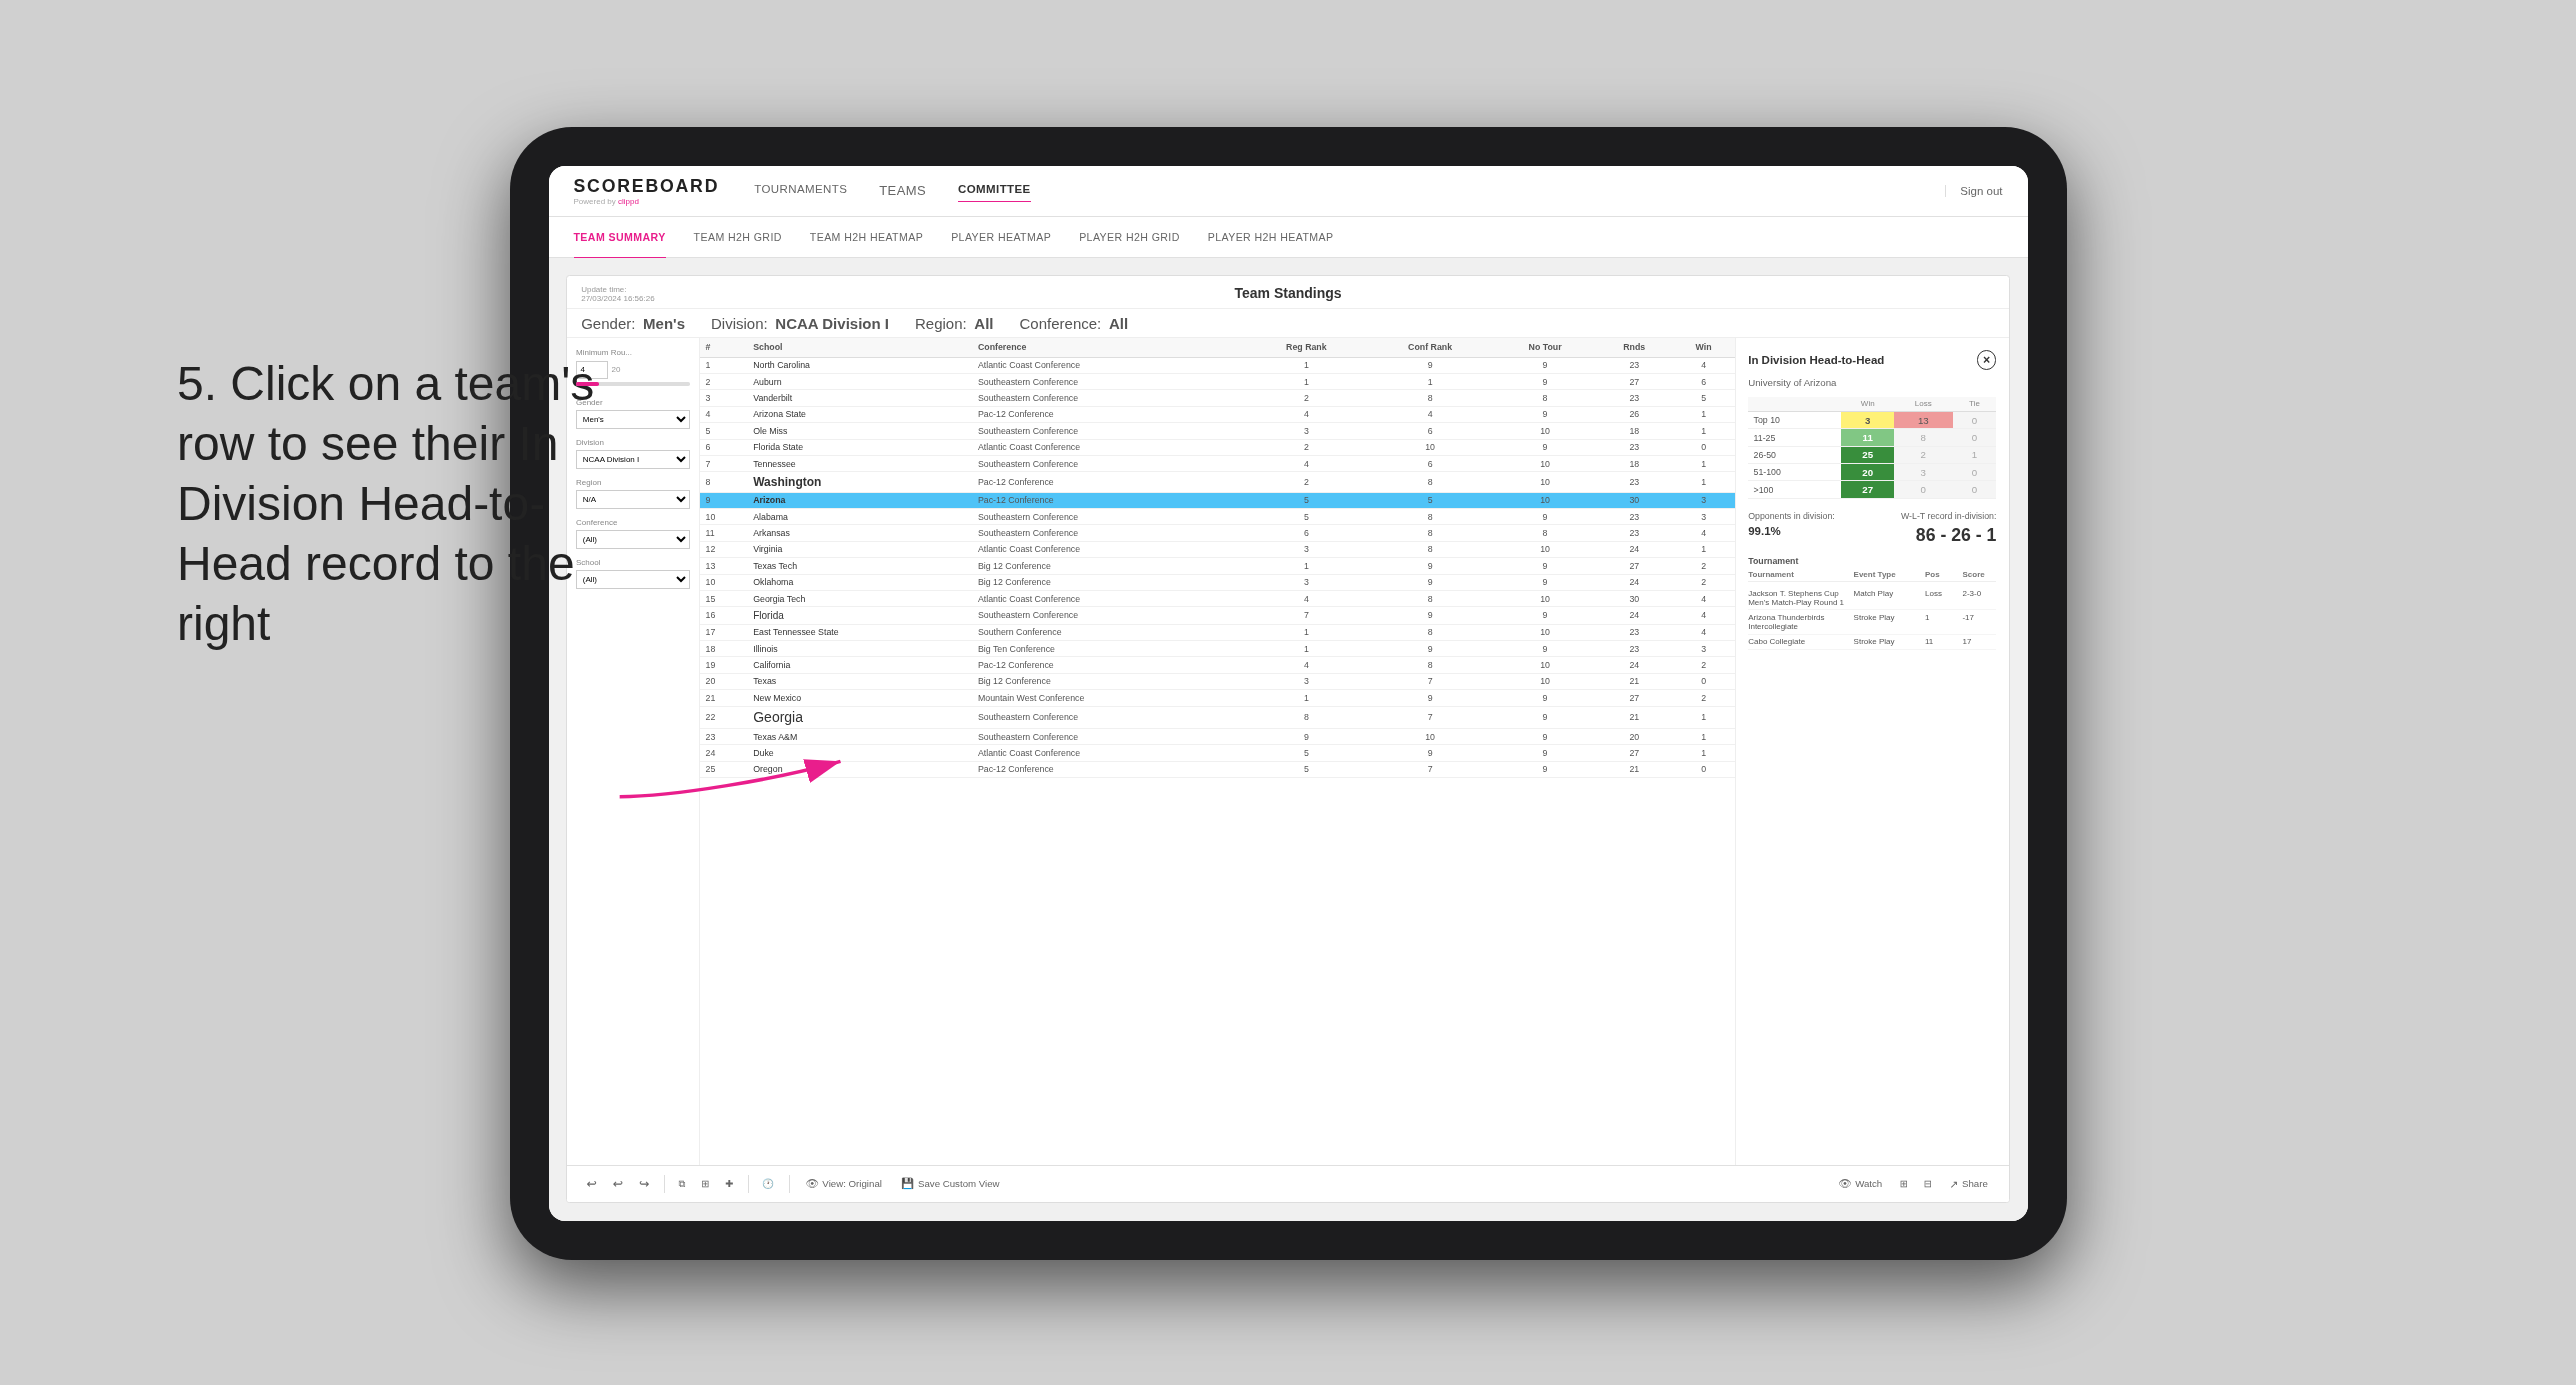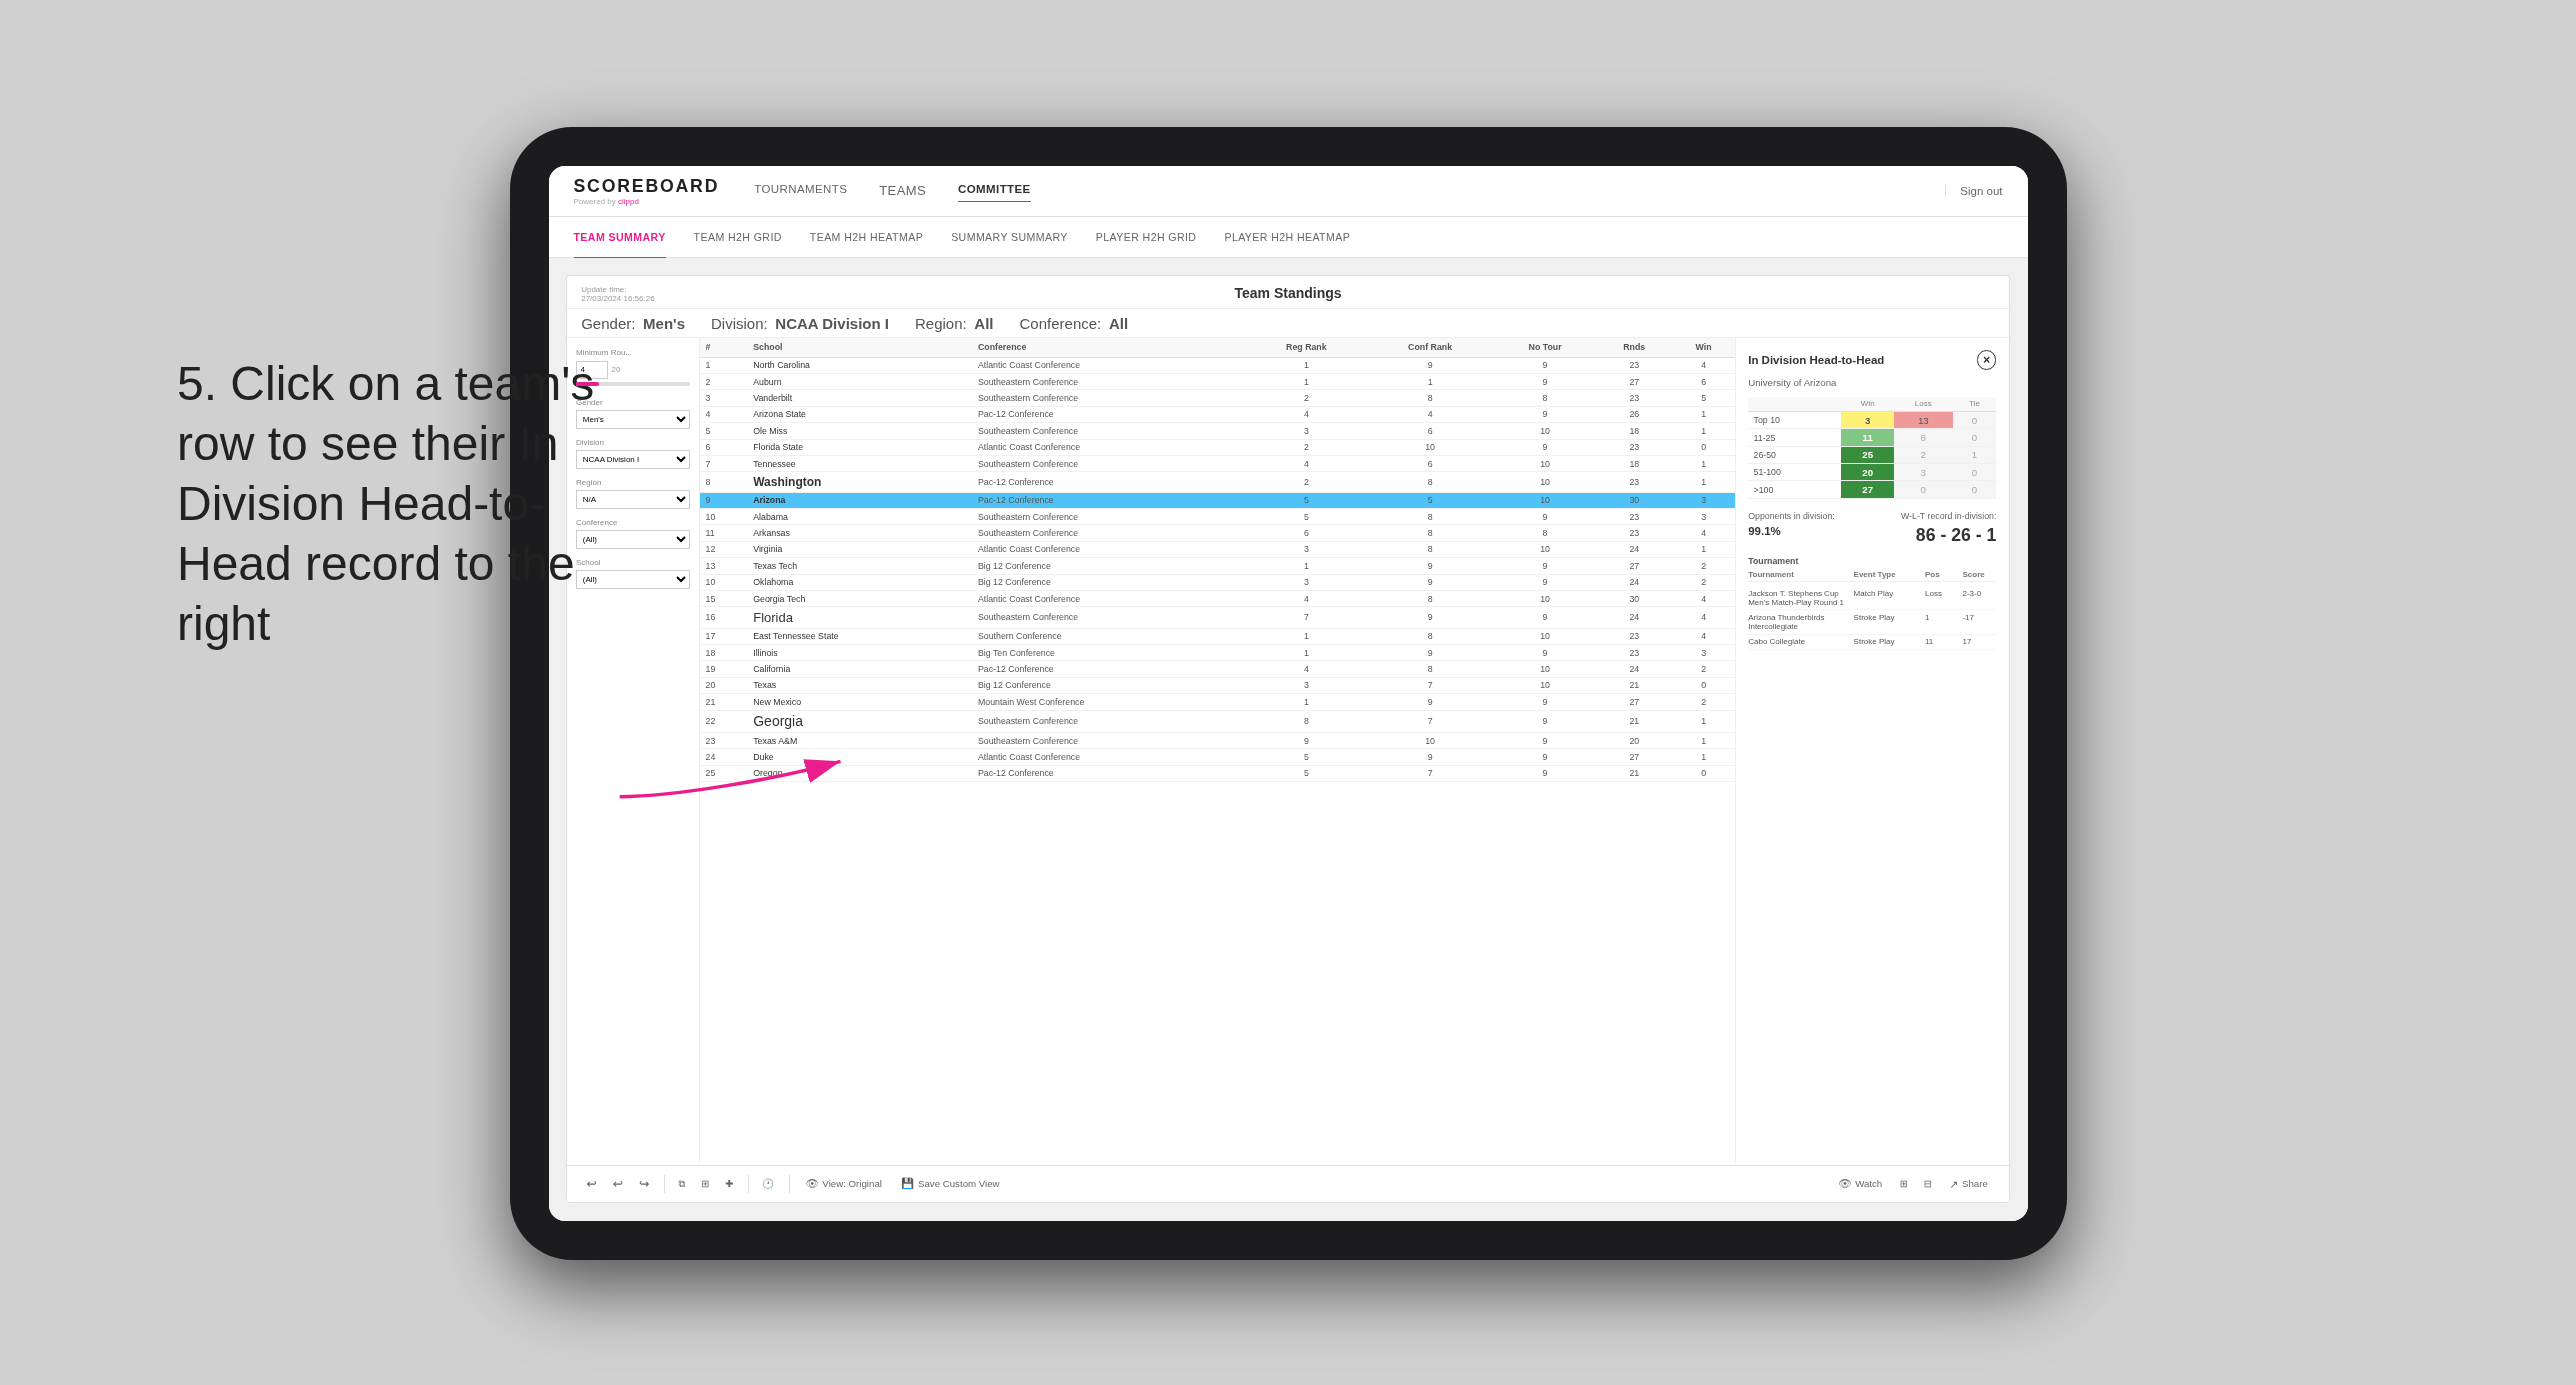--- a/index.html
+++ b/index.html
@@ -77,21 +77,21 @@
           <div style="font-size:11.5px;color:#333;cursor:pointer;padding:3.5px 0;letter-spacing:0.4px;font-weight:700;border-bottom:1.8px solid #e91e8c;">COMMITTEE</div>
         </div>
 
         <div style="font-size:11.5px;color:#666;cursor:pointer;border-left:0.9px solid #ddd;padding-left:14px;">Sign out</div>
       </div>
 
       <div style="background:white;border-bottom:1.8px solid #e0e0e0;height:41px;display:flex;align-items:center;padding:0 25px;gap:28px;">
         <div style="font-size:10.6px;color:#e91e8c;cursor:pointer;height:41px;display:flex;align-items:center;border-bottom:1.8px solid #e91e8c;font-weight:700;letter-spacing:0.4px;margin-bottom:-1.8px;">TEAM SUMMARY</div>
         <div style="font-size:10.6px;color:#666;cursor:pointer;height:41px;display:flex;align-items:center;letter-spacing:0.4px;font-weight:500;">TEAM H2H GRID</div>
         <div style="font-size:10.6px;color:#666;cursor:pointer;height:41px;display:flex;align-items:center;letter-spacing:0.4px;font-weight:500;">TEAM H2H HEATMAP</div>
-        <div style="font-size:10.6px;color:#666;cursor:pointer;height:41px;display:flex;align-items:center;letter-spacing:0.4px;font-weight:500;">SUMMARY SUMMARY</div>
+        <div style="font-size:10.6px;color:#666;cursor:pointer;height:41px;display:flex;align-items:center;letter-spacing:0.4px;font-weight:500;">PLAYER HEATMAP</div>
         <div style="font-size:10.6px;color:#666;cursor:pointer;height:41px;display:flex;align-items:center;letter-spacing:0.4px;font-weight:500;">PLAYER H2H GRID</div>
         <div style="font-size:10.6px;color:#666;cursor:pointer;height:41px;display:flex;align-items:center;letter-spacing:0.4px;font-weight:500;">PLAYER H2H HEATMAP</div>
       </div>
 
       <div style="flex:1;background:#f0f0f0;padding:17.7px;overflow:hidden;">
 
         <div style="background:white;border:0.9px solid #ddd;border-radius:3.5px;height:100%;display:flex;flex-direction:column;font-size:9.7px;overflow:hidden;">
 
           <div style="padding:8.8px 14px 5.3px;display:flex;align-items:flex-start;border-bottom:0.9px solid #eee;">
             <div style="font-size:8px;color:#999;width:106px;">
@@ -339,21 +339,21 @@
     <td style="padding:2.7px 5.3px;color:#333;white-space:nowrap;font-size:8.8px;font-weight:400;">Georgia Tech</td>
     <td style="padding:2.7px 5.3px;color:#555;white-space:nowrap;font-size:8.8px;">Atlantic Coast Conference</td>
     <td style="padding:2.7px 5.3px;text-align:center;color:#555;font-size:8.8px;">4</td>
     <td style="padding:2.7px 5.3px;text-align:center;color:#555;font-size:8.8px;">8</td>
     <td style="padding:2.7px 5.3px;text-align:center;color:#555;font-size:8.8px;">10</td>
     <td style="padding:2.7px 5.3px;text-align:center;color:#555;font-size:8.8px;">30</td>
     <td style="padding:2.7px 5.3px;text-align:center;color:#555;font-size:8.8px;">4</td>
   </tr>
                     <tr style="border-bottom: 0.9px solid rgb(240, 240, 240); cursor: pointer;">
     <td style="padding:2.7px 5.3px;color:#555;white-space:nowrap;font-size:8.8px;">16</td>
-    <td style="padding:2.7px 5.3px;color:#333;white-space:nowrap;font-size:13px;font-weight:400;">Florida</td>
+    <td style="padding:2.7px 5.3px;color:#333;white-space:nowrap;font-size:10px;font-weight:400;">Florida</td>
     <td style="padding:2.7px 5.3px;color:#555;white-space:nowrap;font-size:8.8px;">Southeastern Conference</td>
     <td style="padding:2.7px 5.3px;text-align:center;color:#555;font-size:8.8px;">7</td>
     <td style="padding:2.7px 5.3px;text-align:center;color:#555;font-size:8.8px;">9</td>
     <td style="padding:2.7px 5.3px;text-align:center;color:#555;font-size:8.8px;">9</td>
     <td style="padding:2.7px 5.3px;text-align:center;color:#555;font-size:8.8px;">24</td>
     <td style="padding:2.7px 5.3px;text-align:center;color:#555;font-size:8.8px;">4</td>
   </tr>
                     <tr style="border-bottom: 0.9px solid rgb(240, 240, 240); cursor: pointer;">
     <td style="padding:2.7px 5.3px;color:#555;white-space:nowrap;font-size:8.8px;">17</td>
     <td style="padding:2.7px 5.3px;color:#333;white-space:nowrap;font-size:8.8px;font-weight:400;">East Tennessee State</td>

